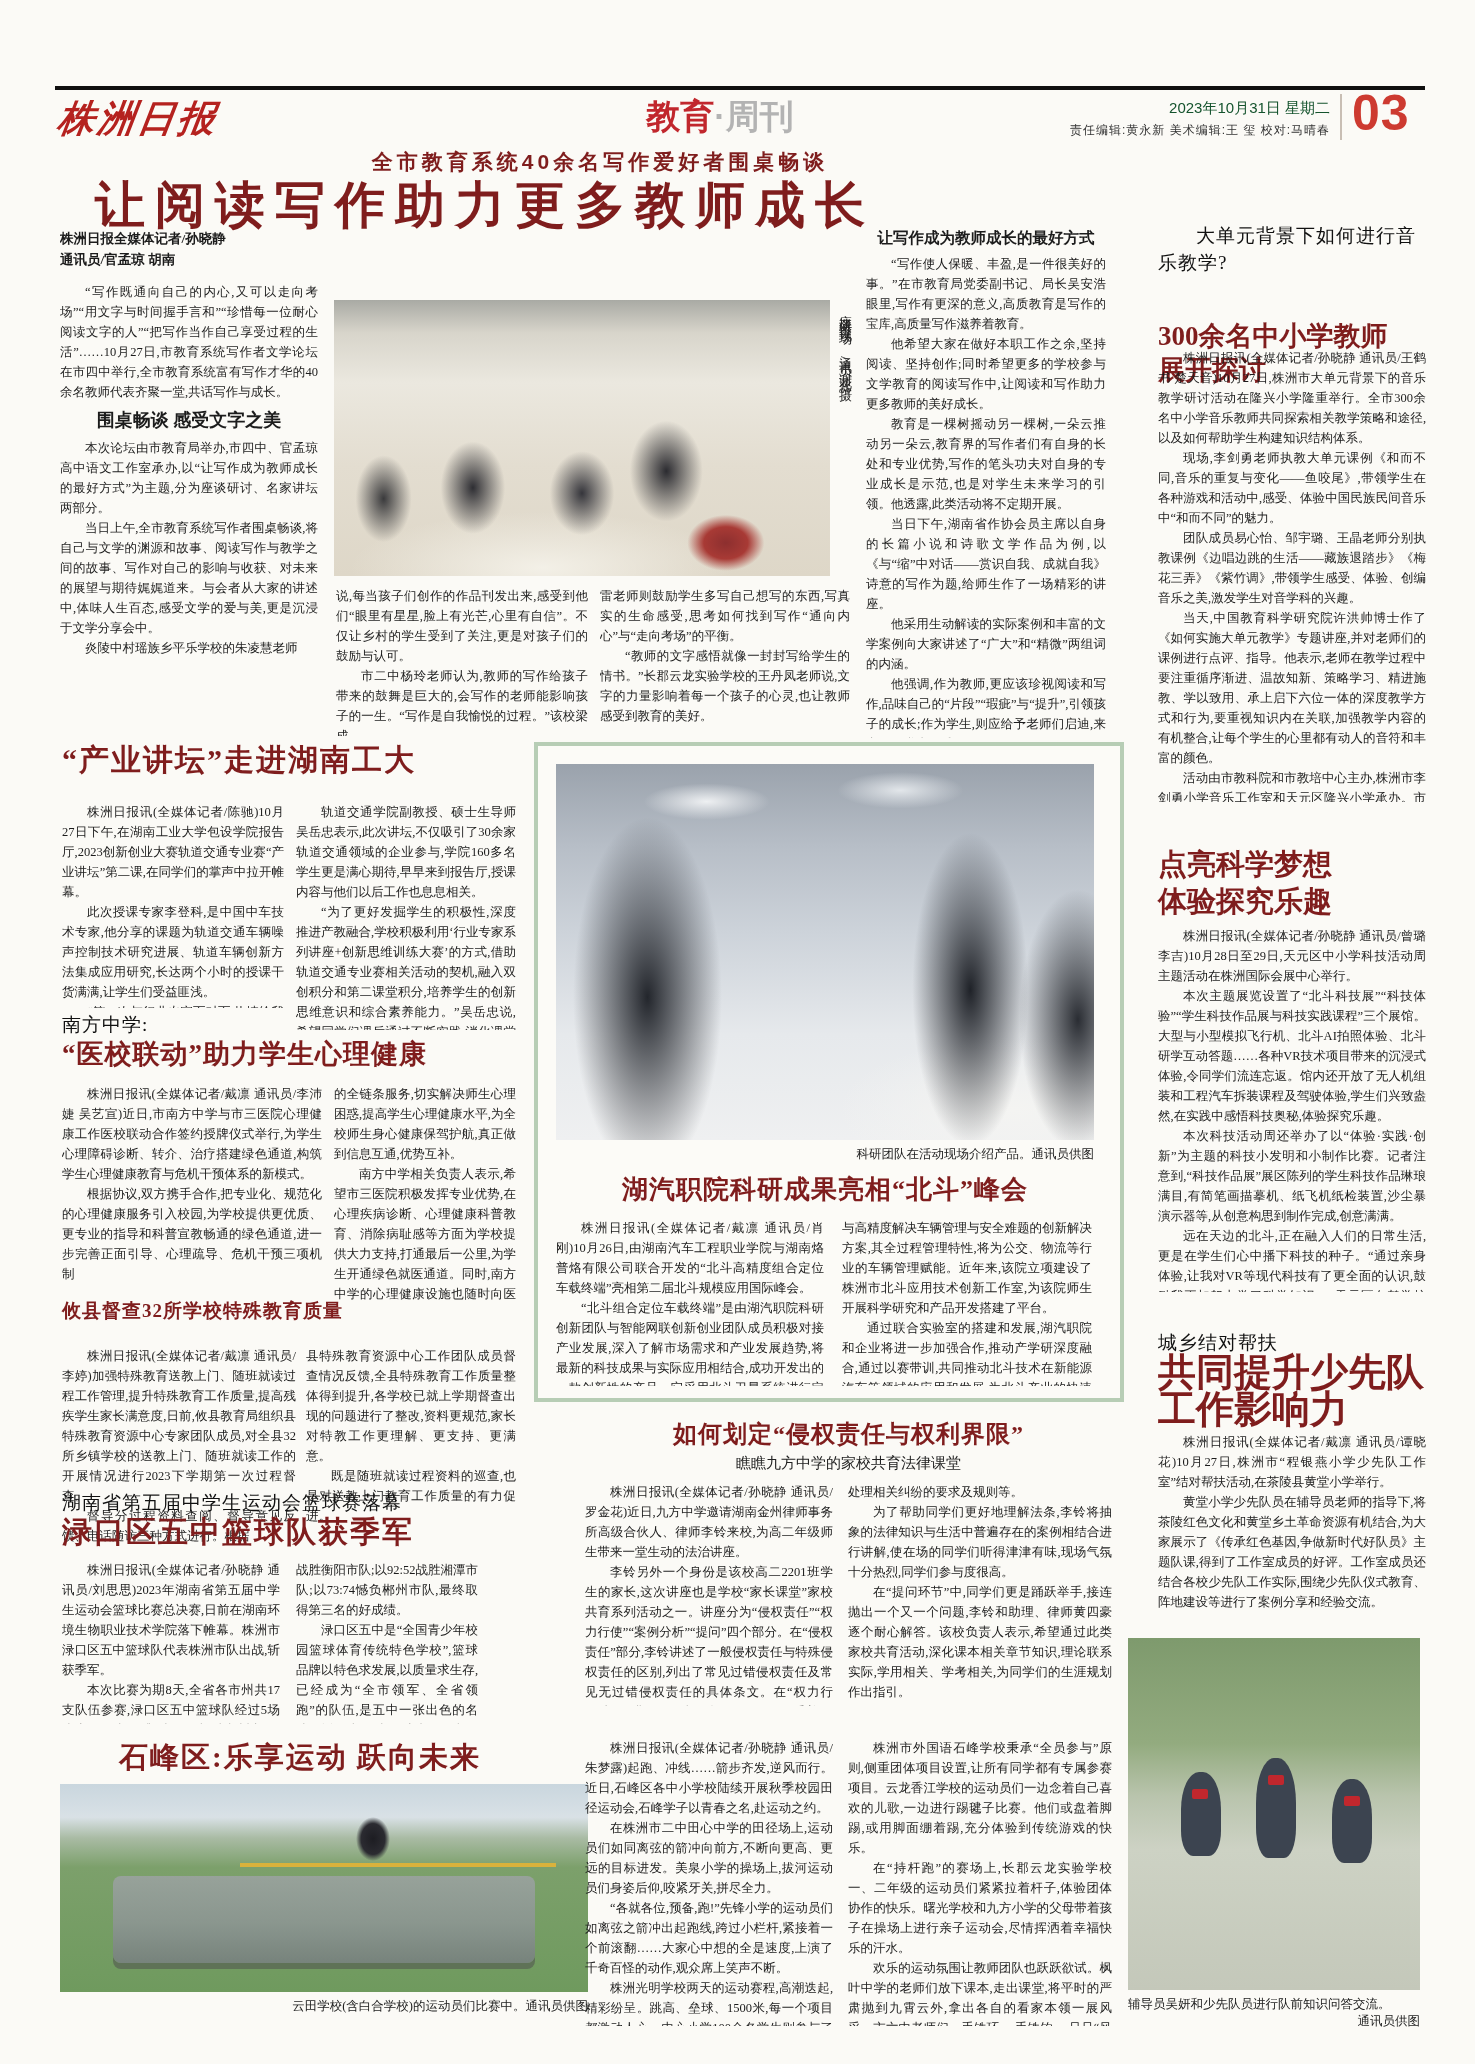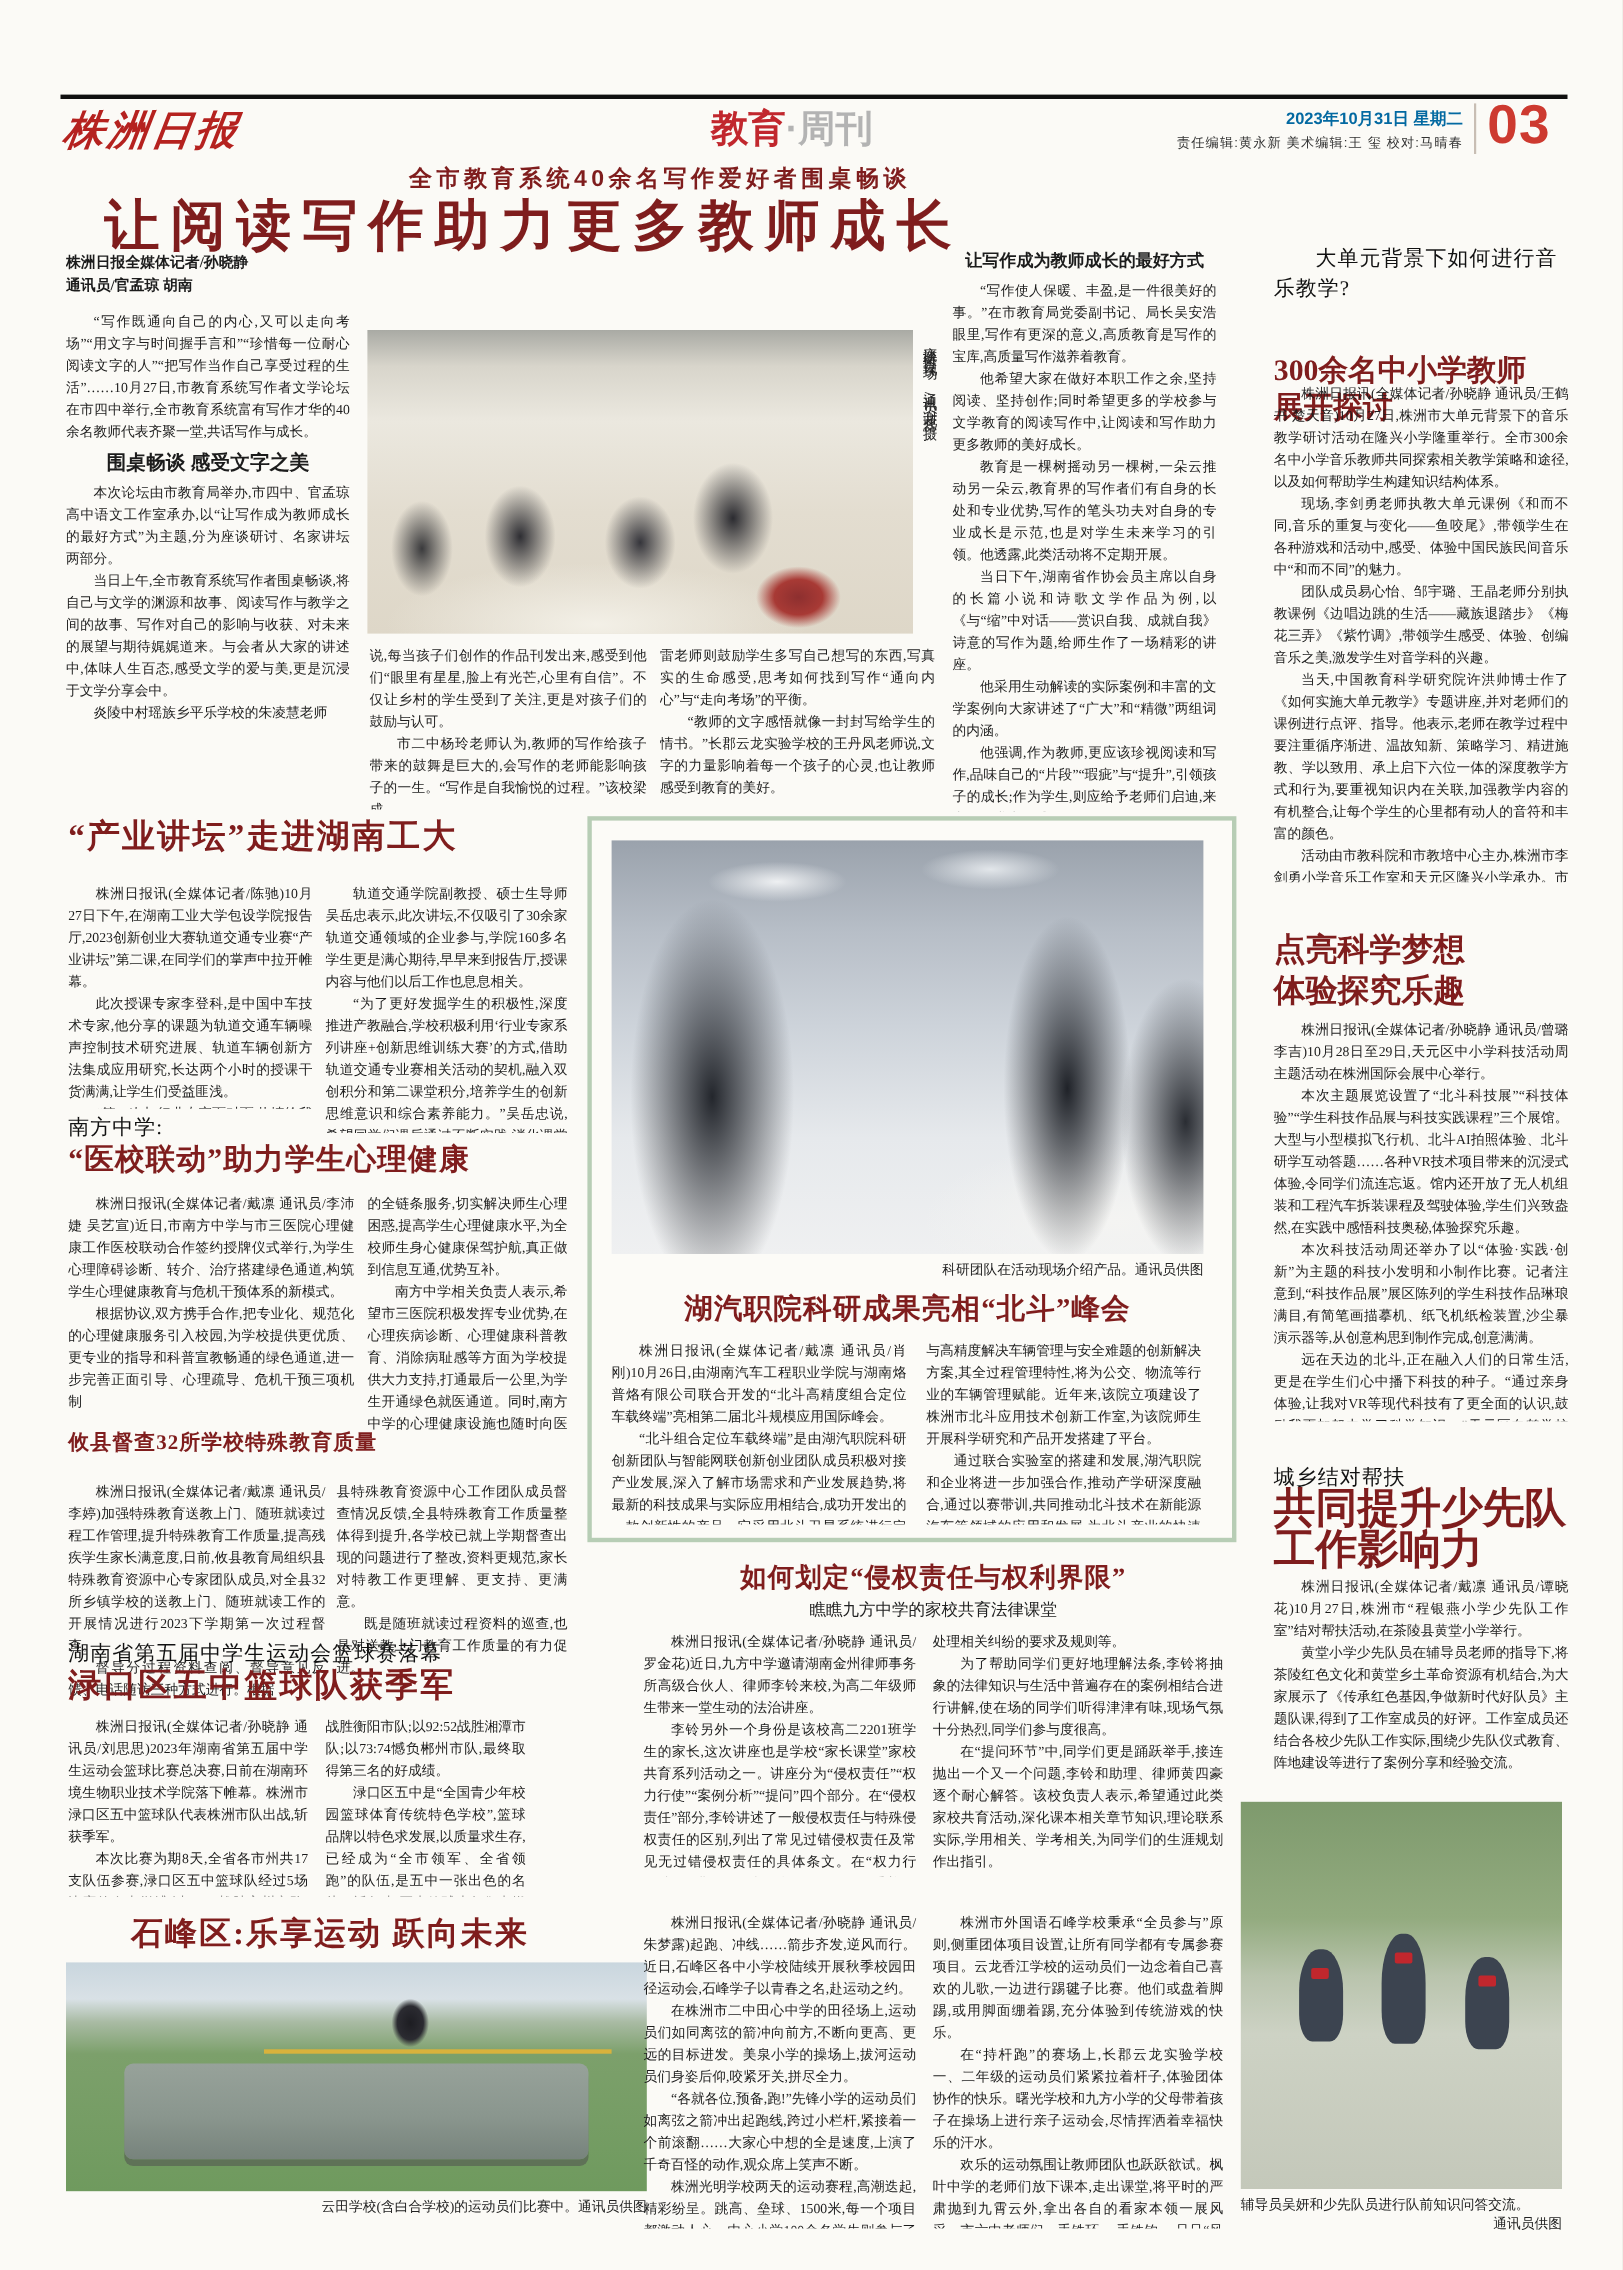--- a/index.html
+++ b/index.html
@@ -8,21 +8,21 @@
   .abs{position:absolute;}
   .sans{font-family:"Liberation Sans","DejaVu Sans",sans-serif;}
   .serif{font-family:"Liberation Serif","DejaVu Serif",serif;}
   
   .toprule{left:55px;top:86px;width:1370px;height:4px;background:#101010;}
   .masthead{left:58px;top:94px;font-size:37px;font-weight:900;color:#b5221f;
             letter-spacing:3px;transform:skewX(-8deg);font-style:italic;}
   .section-title{left:590px;top:94px;width:260px;text-align:center;font-size:34px;font-weight:900;}
   .section-title .red{color:#c1272d;}
   .section-title .grey{color:#b3b3b3;}
-  .dateline{left:940px;top:99px;width:390px;text-align:right;font-size:15px;font-weight:bold;color:#0369a1;}
+  .dateline{left:940px;top:99px;width:390px;text-align:right;font-size:15px;font-weight:normal;color:#14532d;}
   .editors{left:840px;top:122px;width:490px;text-align:right;font-size:12px;color:#333;letter-spacing:1px;}
   .pgdivider{left:1340px;top:94px;width:2px;height:46px;background:#c8beb4;}
   .pagenum{left:1352px;top:84px;font-size:50px;font-weight:900;color:#cd3a30;letter-spacing:1px;}
   
   .col{font-size:12.5px;line-height:20px;text-align:justify;overflow:hidden;}
   .col p{margin:0;text-indent:2em;}
   .col.cont p:first-child{text-indent:0;}
   .byline{font-size:13.5px;font-weight:bold;line-height:21px;margin-bottom:12px;}
   .subhead{font-weight:900;text-align:center;font-size:18px;margin:8px 0;text-indent:0 !important;}
   .subhead4{font-weight:900;text-align:center;font-size:15.5px;margin-bottom:6px;}

